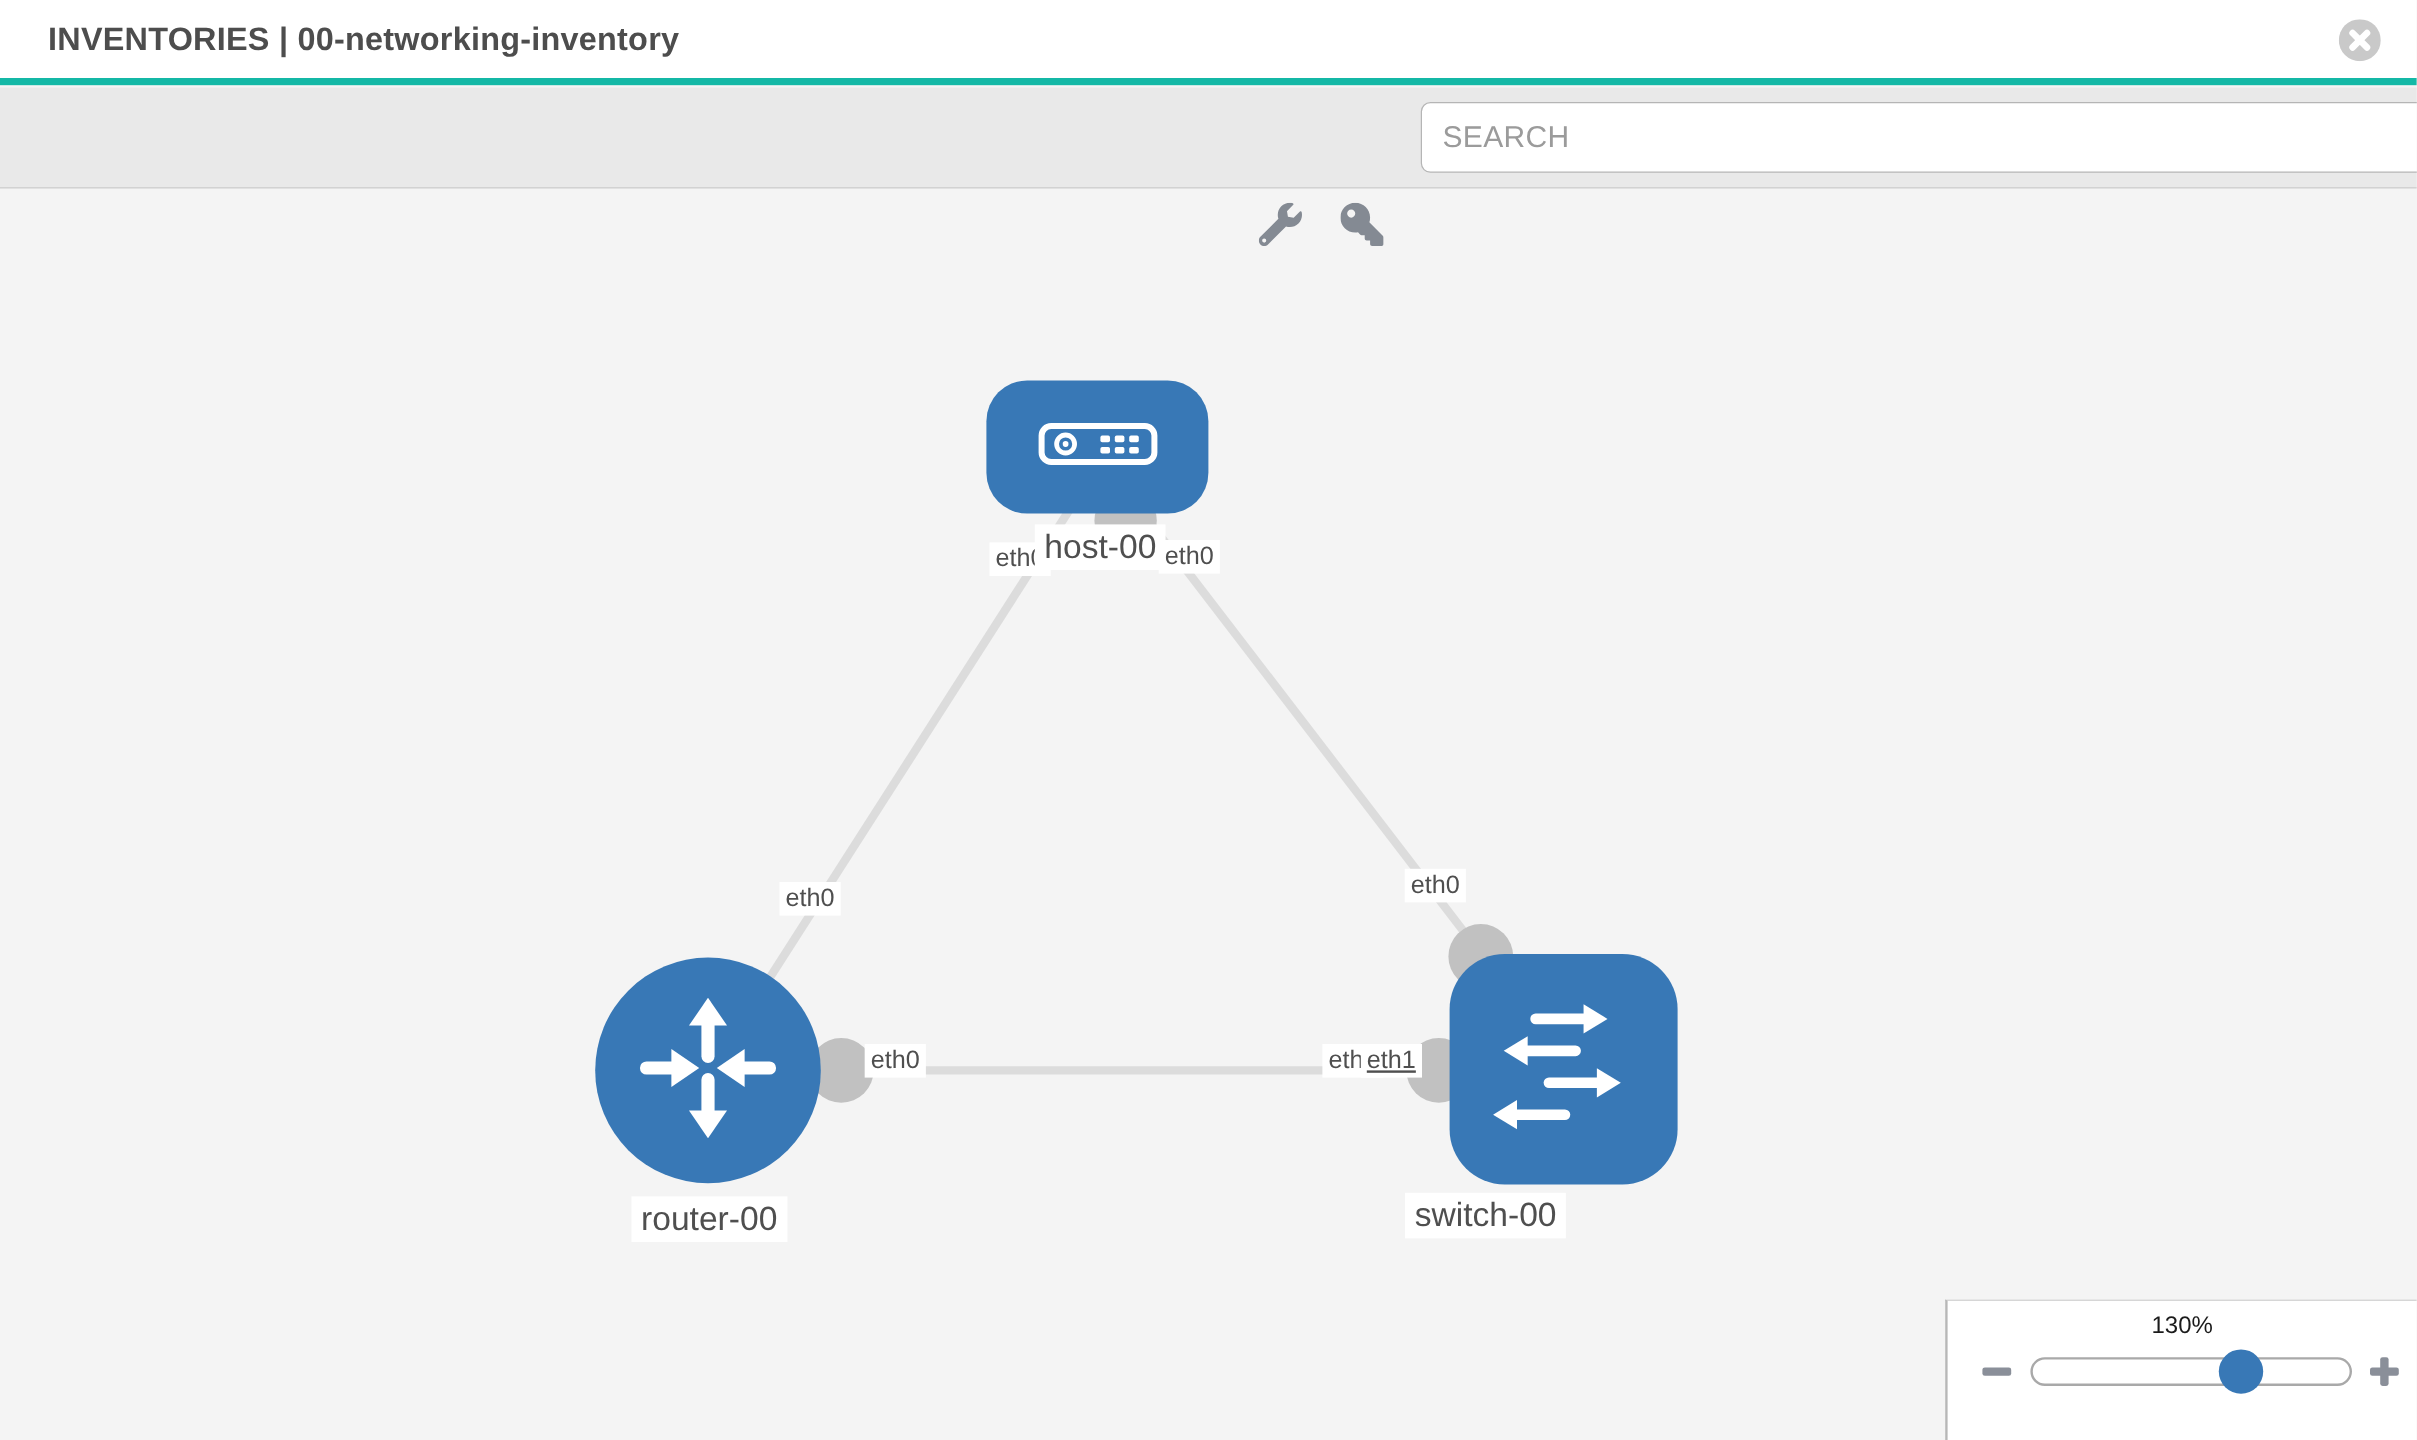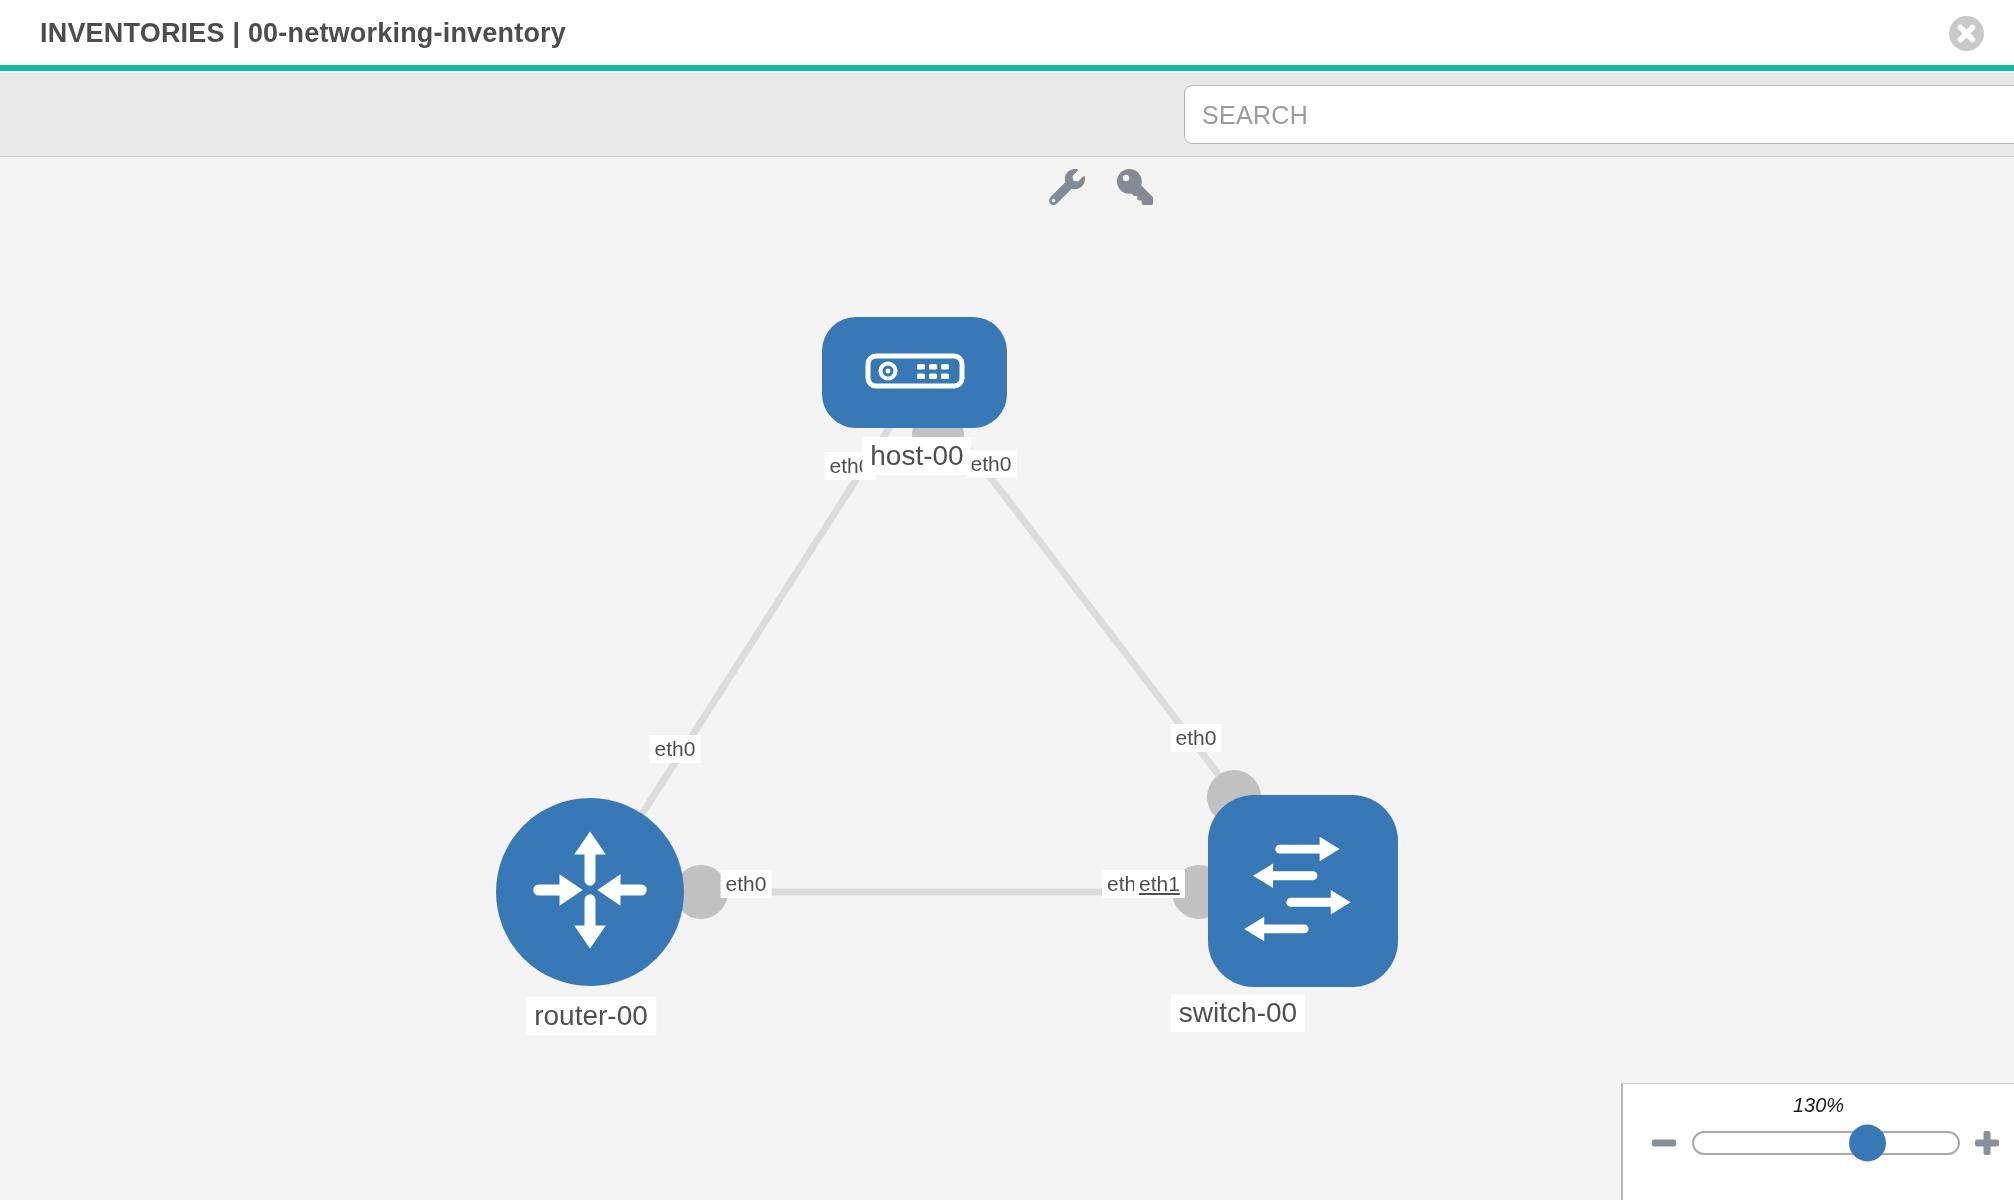--- a/index.html
+++ b/index.html
@@ -61,21 +61,21 @@
   .chip-router-eth0  { left:746px;  top:870px; }
   .chip-overlap { position:absolute; left:1102px; top:870px; z-index:5; width:70px; height:30px; }
   .chip-overlap .chip-a { position:absolute; left:0;  top:0; z-index:1; }
   .chip-overlap .chip-b { position:absolute; left:32px; top:0; z-index:2;text-decoration:underline; }
   .chip-overlap span { background:#ffffff; color:#4f4f4f; font-size:21px; padding:2px 5px; }
 
   
   .zoom-panel { position:absolute; left:1621px; top:1083px; right:0; bottom:0;
     background:#ffffff; border-left:2px solid #b7b7b7; border-top:1px solid #cccccc; z-index:10; }
   .zoom-value { position:absolute; top:10px; left:0; width:100%; text-align:center;
-    font-size:20px; color:#1b1b1b;font-style:italic; }
+    font-size:20px; color:#1b1b1b; }
   .zoom-minus, .zoom-plus { position:absolute; top:45px; width:28px; height:28px;
     border:none; background:transparent; cursor:pointer; }
   .zoom-minus { left:27px; }
   .zoom-plus  { left:350px; }
   .zoom-minus svg, .zoom-plus svg { fill:#8a8f99; }
   .slider-track { position:absolute; left:69px; top:47px; width:268px; height:24px;
     background:#ffffff; border:2px solid #a9a9a9; border-radius:13px; cursor:pointer; }
   .slider-thumb { position:absolute; left:155px; top:50%; transform:translateY(-50%);
     width:37px; height:37px; border-radius:50%; background:#3878b6; cursor:grab; }
 </style>

